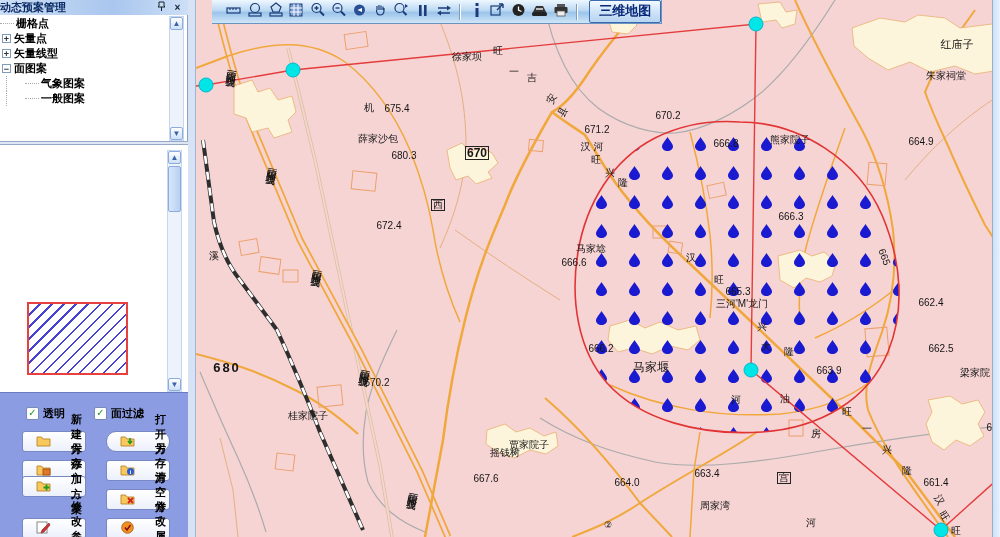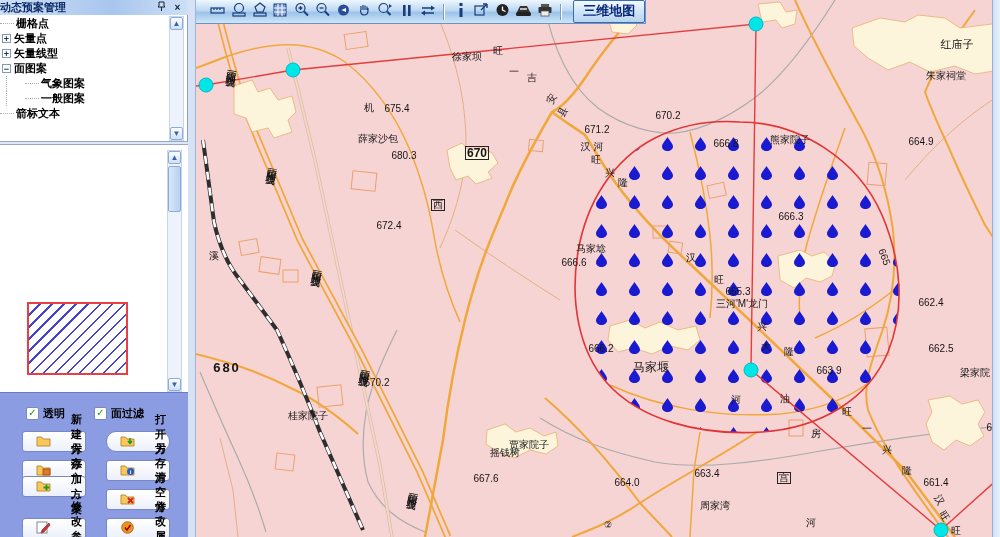--- a/index.html
+++ b/index.html
@@ -6,21 +6,21 @@
   #app{position:relative;width:1000px;height:537px;overflow:hidden;
        font-family:"Liberation Sans","DejaVu Sans",sans-serif;background:#f7d4d4;}
   
   #map-area{position:absolute;left:196px;top:0;width:796px;height:537px;overflow:hidden;}
   #map-svg{position:absolute;left:0;top:0;}
   #map-labels{position:absolute;left:0;top:0;width:796px;height:537px;pointer-events:none;}
   .mlabel{position:absolute;color:#141414;white-space:nowrap;line-height:1;
           font-family:"Liberation Sans","DejaVu Sans",sans-serif;}
   .mlabel.box{border:1px solid #222;padding:0 1px;background:rgba(255,255,255,.0);}
   
-  #toolbar{position:absolute;left:196px;top:0;width:450px;height:24px;
+  #toolbar{position:absolute;left:212px;top:0;width:450px;height:24px;
      background:linear-gradient(#eef7ff, #bcd9f2 45%, #9cc4ea 55%, #cfe6f8);
      border-right:1px solid #6d94c0;border-bottom:1px solid #6d94c0;
      display:flex;align-items:center;padding:0 0 0 13px;box-sizing:border-box;gap:4px;}
   .tbtn{width:21px;height:20px;display:flex;align-items:center;justify-content:center;border-radius:2px;}
   .tsep{width:1px;height:16px;background:#7d9cc0;border-right:1px solid #fff;margin:0 3px;}
   #btn-3d{margin-left:4px;padding:1px 9px 2px 9px;font-size:13px;font-weight:bold;color:#0a2878;
      background:linear-gradient(#f4faff,#cfe4f8 50%,#b8d4f0);border:1px solid #3a6ab0;border-radius:2px;
      white-space:nowrap;}
   
   #sidebar{position:absolute;left:0;top:0;width:188px;height:537px;background:#fff;
@@ -387,24 +387,20 @@
         <div class="trow">
           <span class="tindent"></span>
           <span class="tdot"></span>
           <span>气象图案</span>
         </div>
         <div class="trow">
           <span class="tindent"></span>
           <span class="tdot"></span>
           <span>一般图案</span>
         </div>
-        <div class="trow">
-          <span class="tdot"></span>
-          <span>箭标文本</span>
-        </div>
       </div>
 
     <div class="sbar" style="left:169px;top:16px;height:125px;">
       <div class="sarr" style="top:0;">▲</div>
       <div class="sarr" style="bottom:0;">▼</div>
     </div>
 
     <div id="divider"></div>
 
     <div id="pattern-list">

